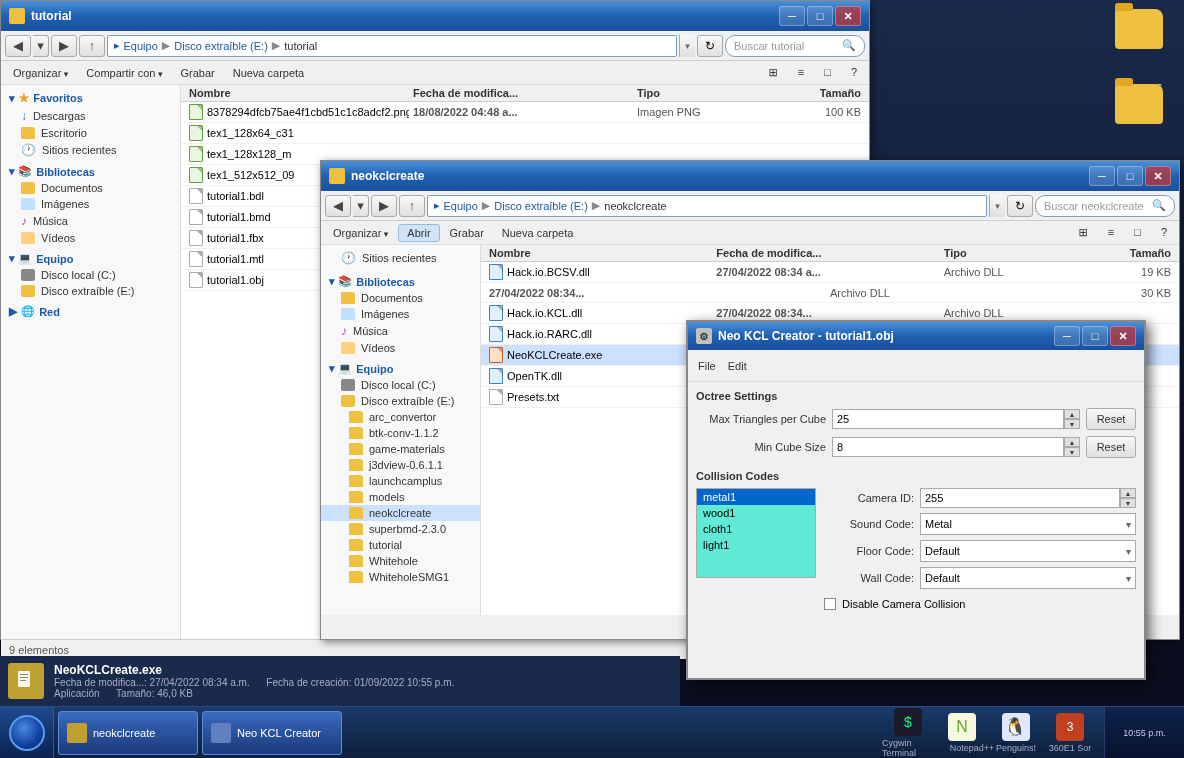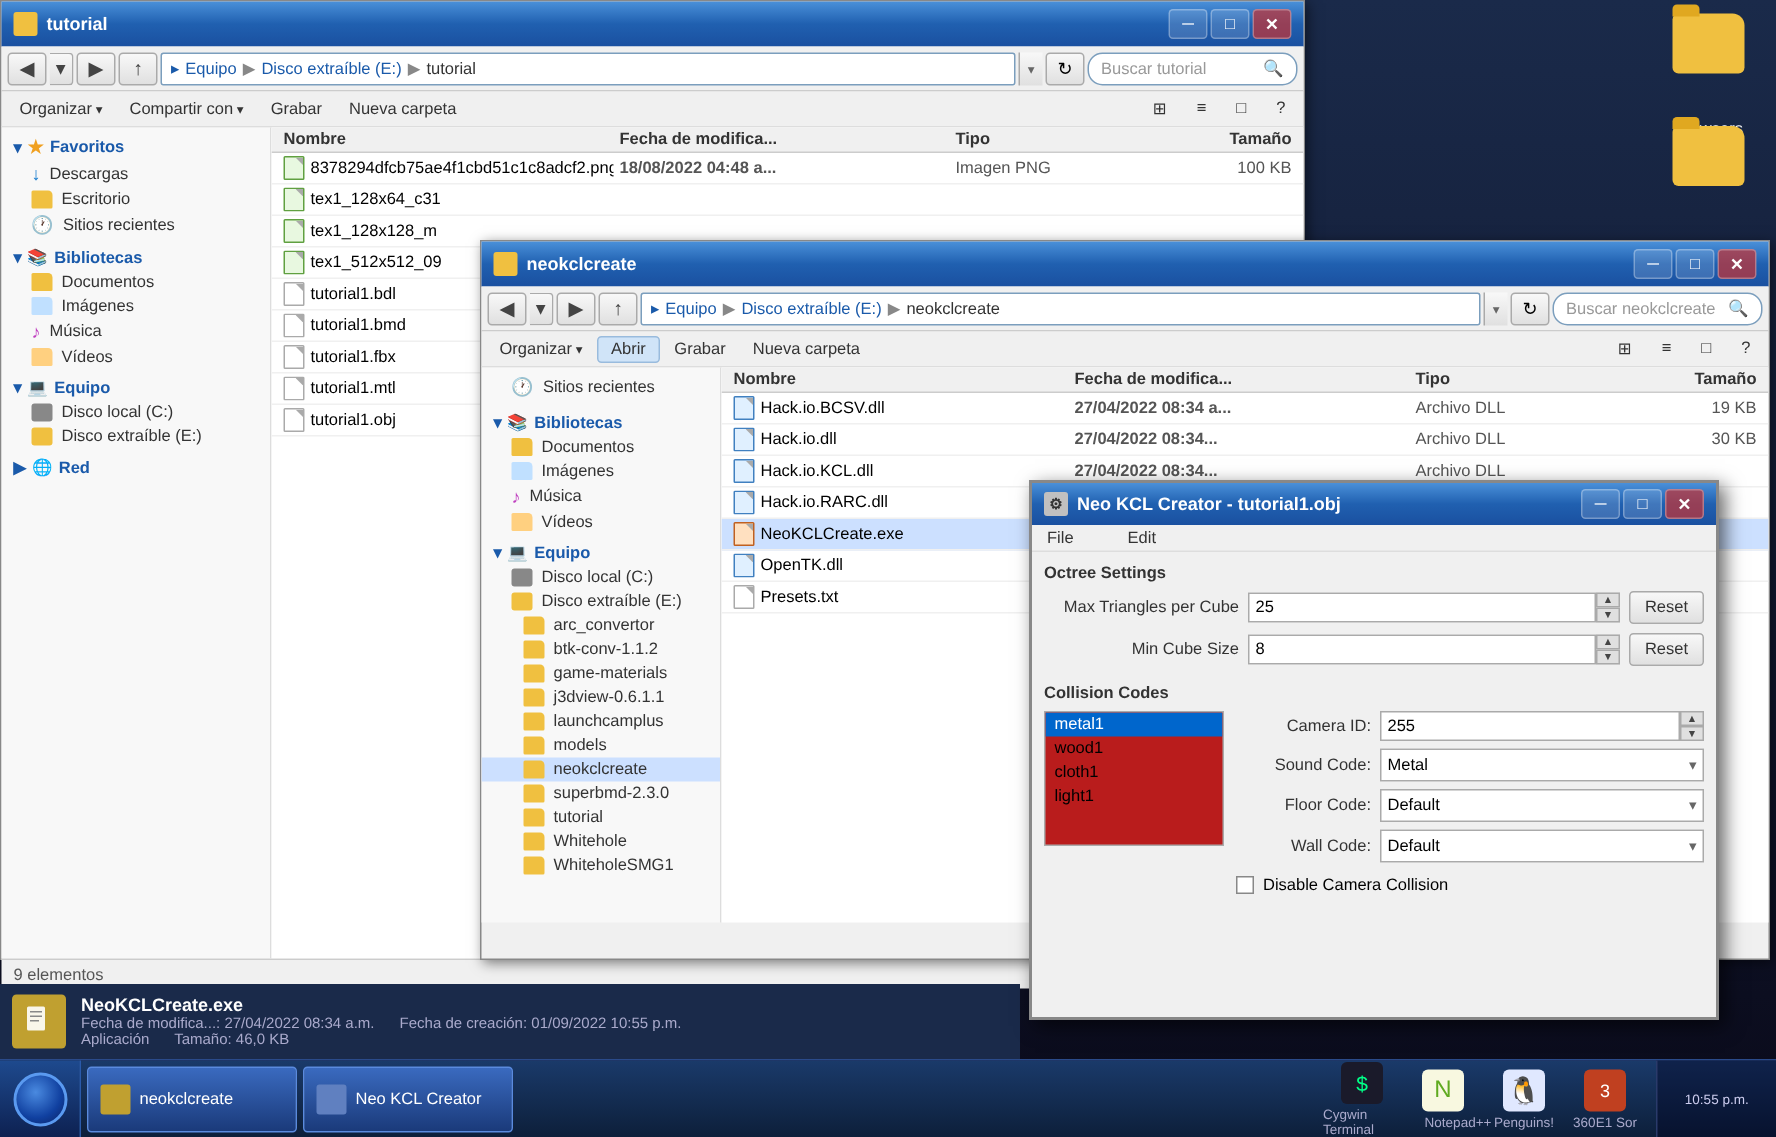--- a/index.html
+++ b/index.html
@@ -472,27 +472,27 @@
       align-items: center;
       justify-content: center;
       color: #333;
     }
     .dialog-title-text { flex: 1; }
     .dialog-controls {
       display: flex;
       gap: 2px;
     }
     .dialog-menu {
-      height: 18px;
+      height: 32px;
       background: #f0f0f0;
       display: flex;
       align-items: center;
       padding: 0 4px;
       border-bottom: 1px solid #ddd;
-      gap: 24px;
+      gap: 0;
       font-size: 11px;
     }
     .dialog-menu-item {
       padding: 2px 6px;
       cursor: pointer;
       color: #333;
     }
     .dialog-body {
       padding: 8px;
     }
@@ -569,21 +569,21 @@
       cursor: pointer;
       justify-content: space-between;
     }
     .dialog-dropdown::after {
       content: '▾';
       font-size: 10px;
       color: #666;
     }
     .dialog-listbox {
       width: 120px;
-      background: #b91c1c;
+      background: #5eead4;
       border: 1px solid #aaa;
       height: 90px;
       overflow-y: auto;
     }
     .dialog-list-item {
       padding: 2px 6px;
       font-size: 11px;
       cursor: pointer;
     }
     .dialog-list-item.selected {
@@ -1009,24 +1009,20 @@
         <div class="file-row">
           <div class="fr-name">
             <div class="file-icon-generic" style="background:#e0f0ff; border-color:#4080c0;"></div>
             <span>Hack.io.BCSV.dll</span>
           </div>
           <span class="fr-date">27/04/2022 08:34 a...</span>
           <span class="fr-type">Archivo DLL</span>
           <span class="fr-size">19 KB</span>
         </div>
         <div class="file-row">
-          <div class="fr-name">
-            <div class="file-icon-generic" style="background:#e0f0ff; border-color:#4080c0;"></div>
-            <span>Hack.io.dll</span>
-          </div>
           <span class="fr-date">27/04/2022 08:34...</span>
           <span class="fr-type">Archivo DLL</span>
           <span class="fr-size">30 KB</span>
         </div>
         <div class="file-row">
           <div class="fr-name">
             <div class="file-icon-generic" style="background:#e0f0ff; border-color:#4080c0;"></div>
             <span>Hack.io.KCL.dll</span>
           </div>
           <span class="fr-date">27/04/2022 08:34...</span>

